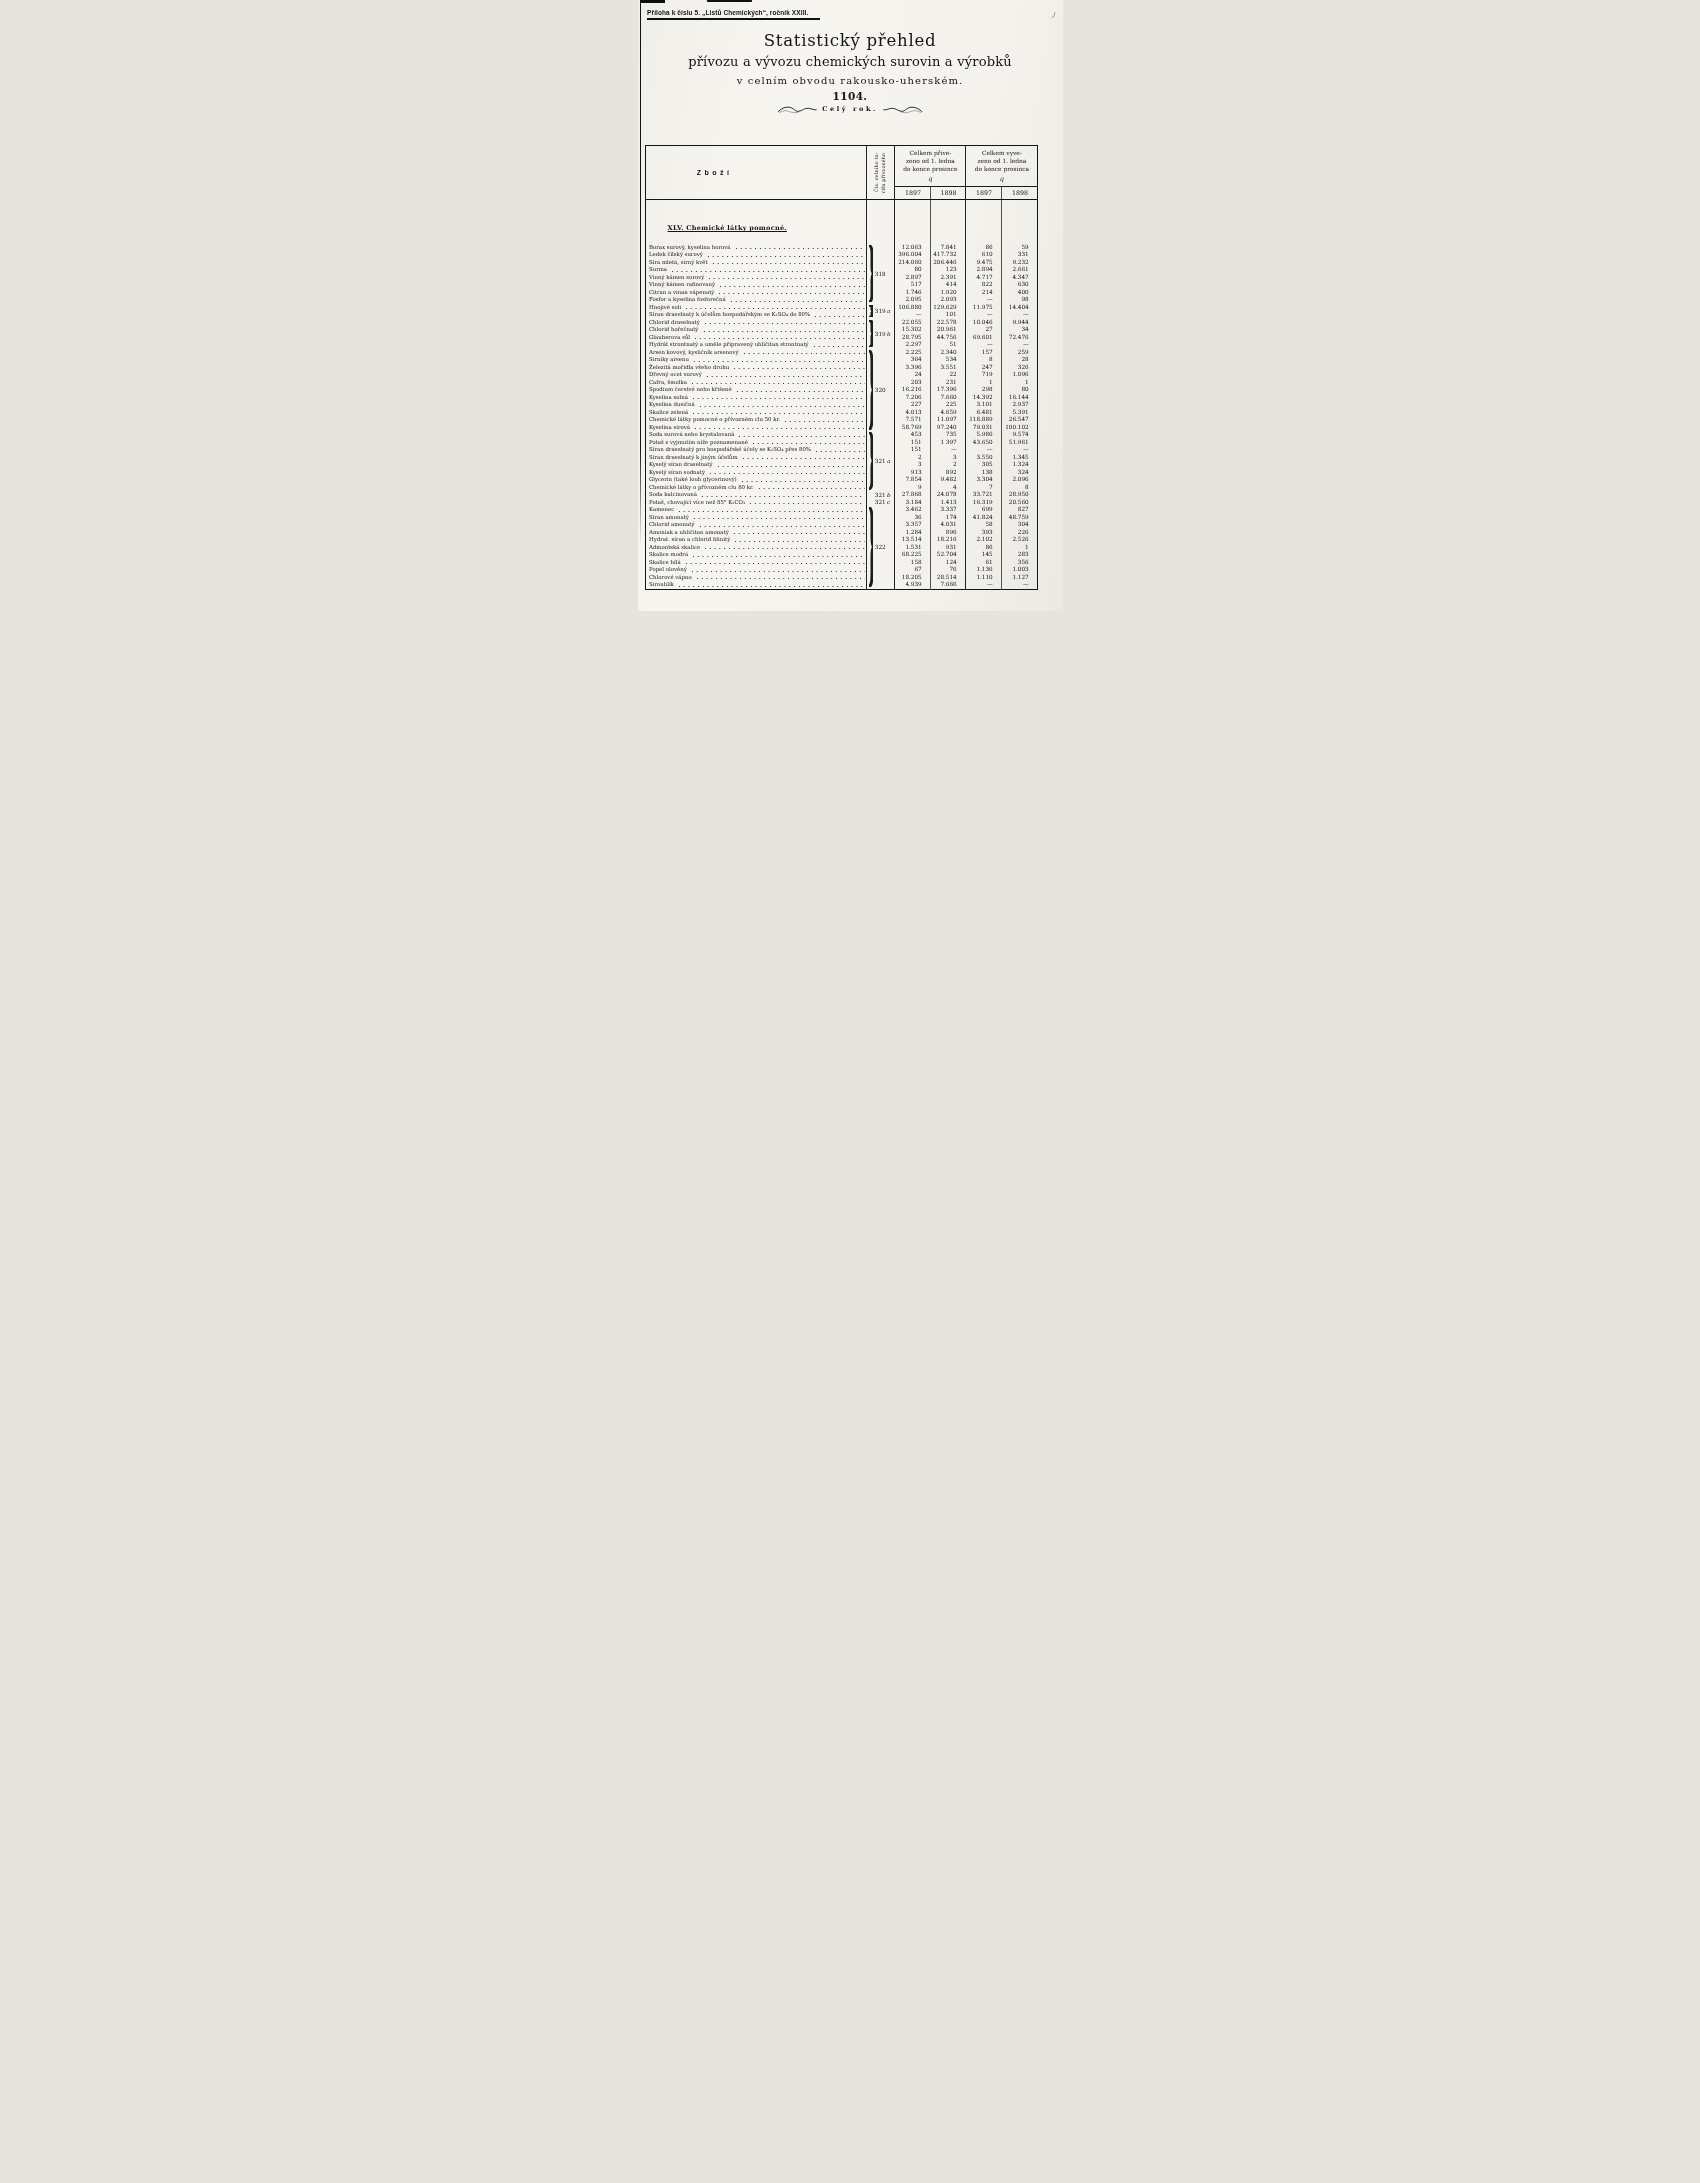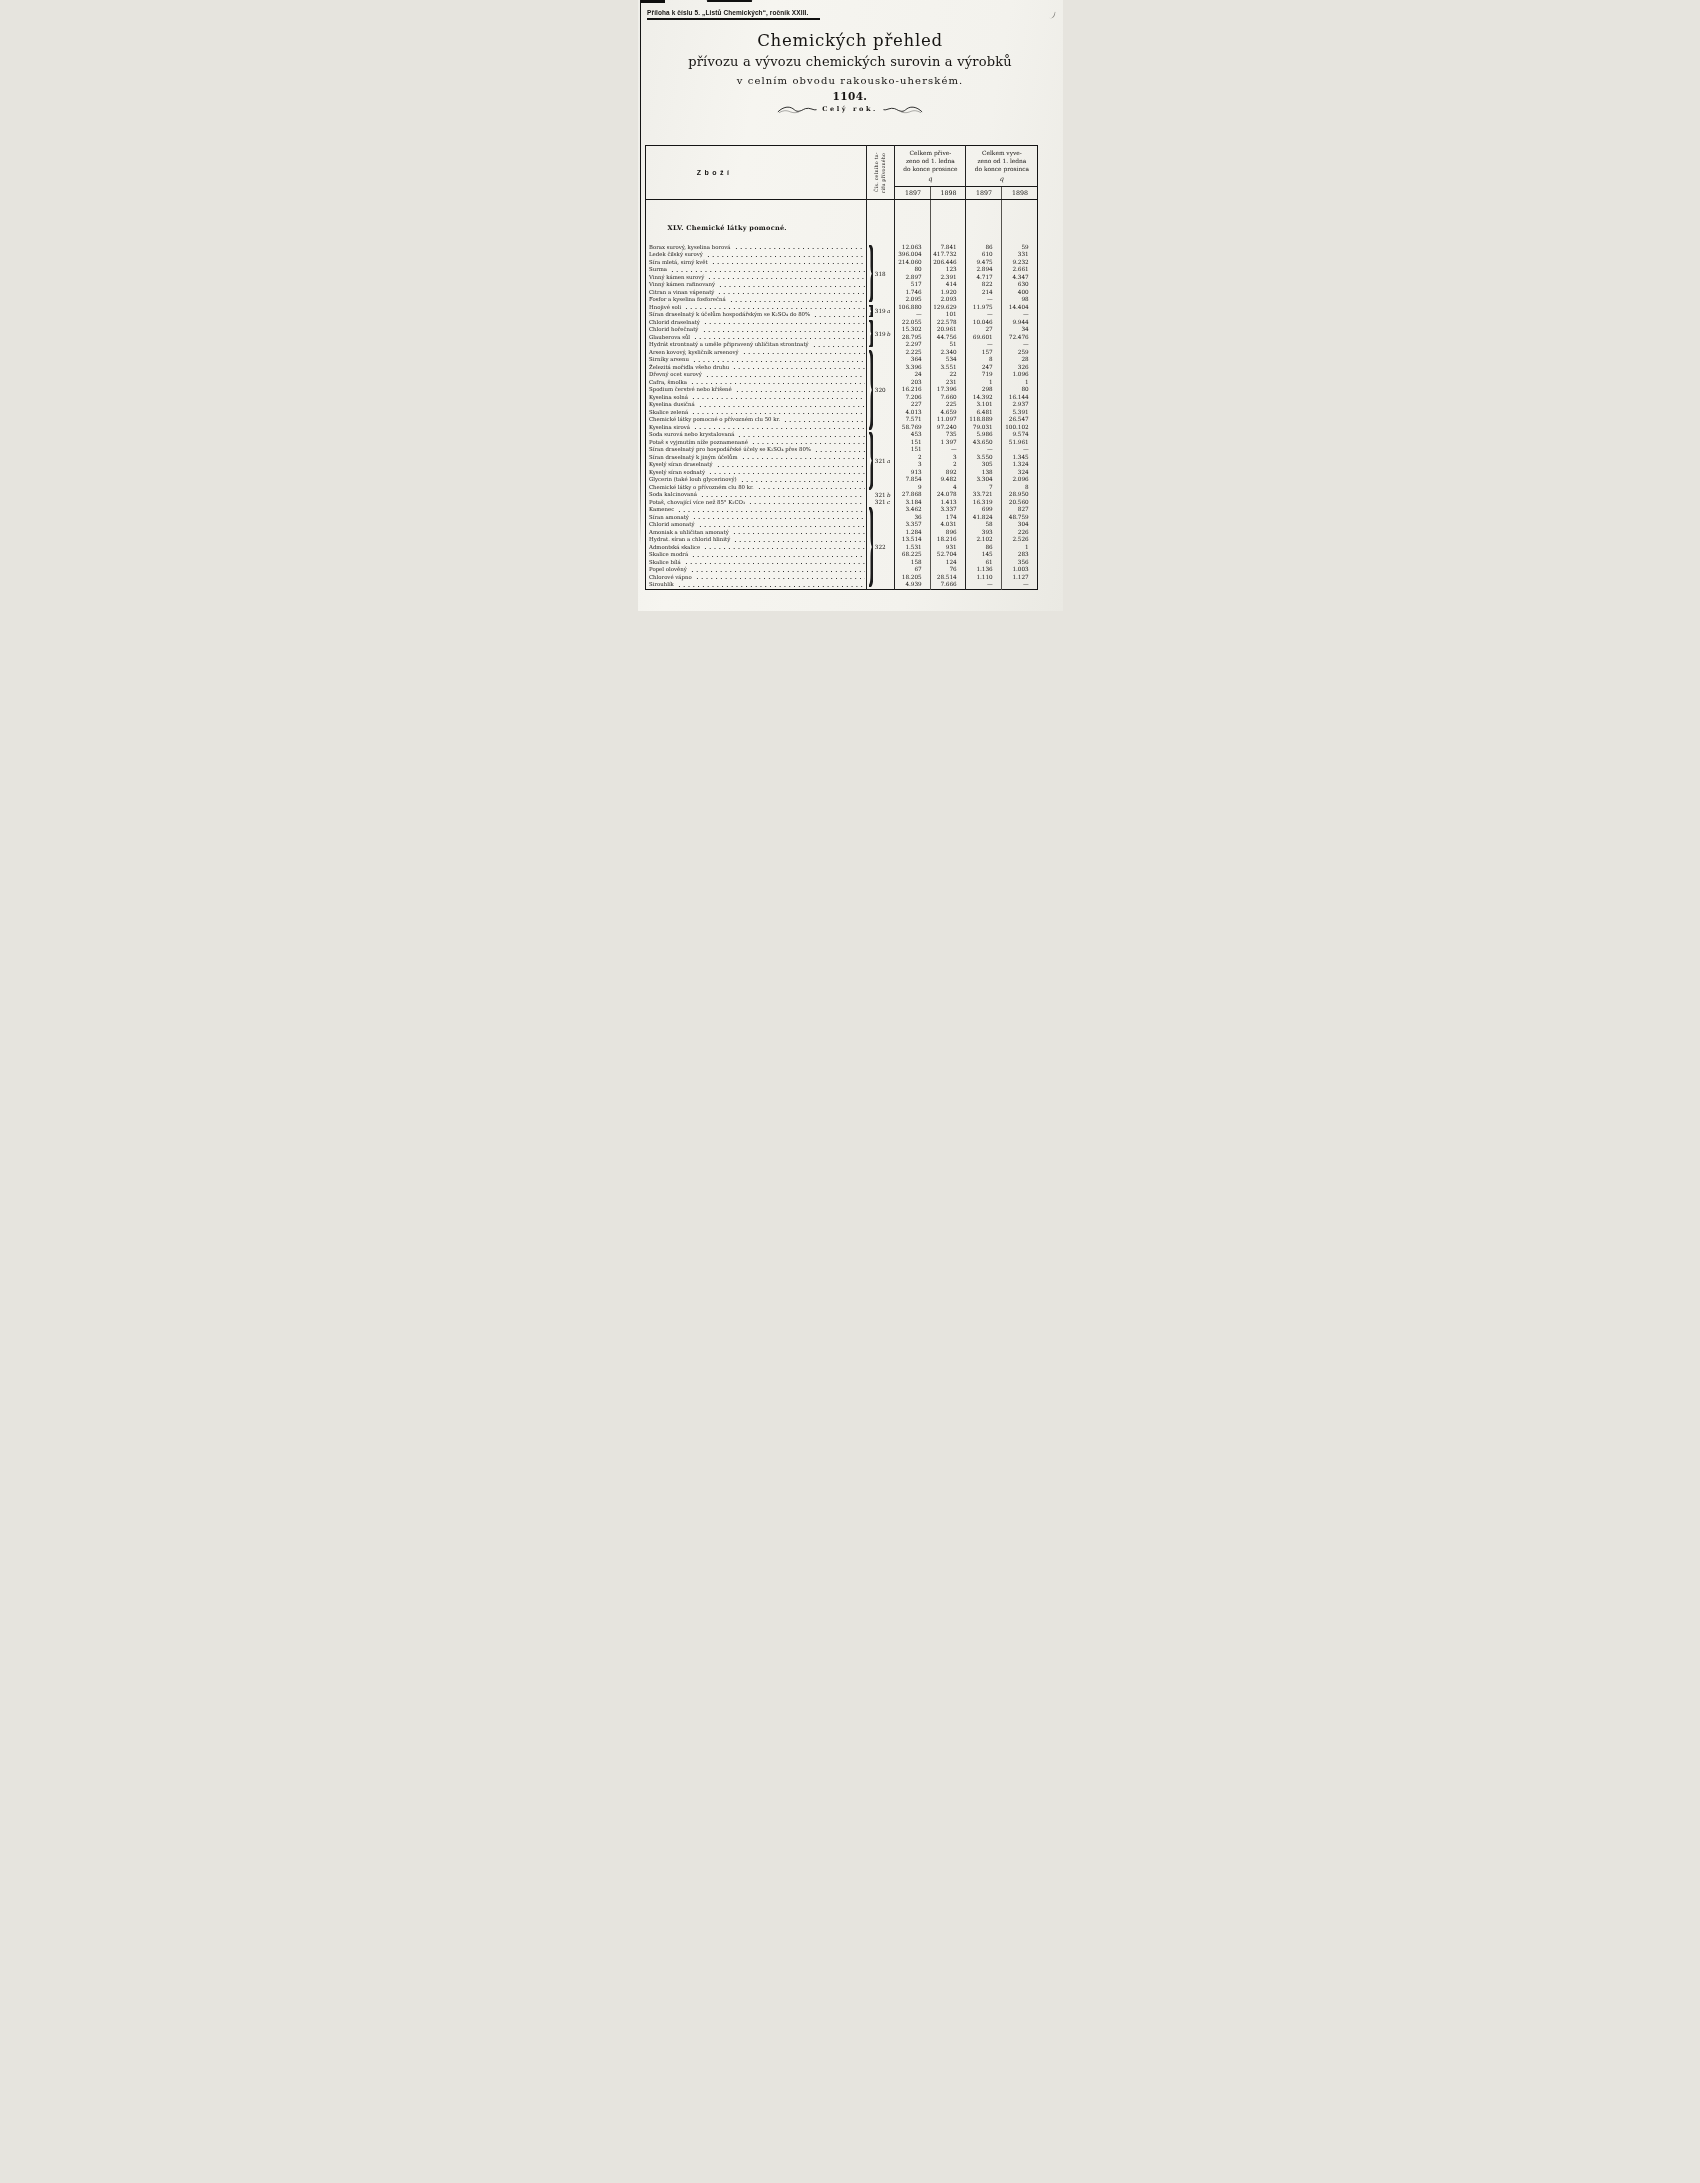--- a/index.html
+++ b/index.html
@@ -54,35 +54,35 @@
   .dots{flex:1 1 auto;align-self:stretch;margin-left:3.1px;margin-right:1.3px;
         background-image:radial-gradient(circle,#2c2c2c 0.5px,rgba(0,0,0,0) 0.6px);
         background-size:4.8px 2.6px;background-repeat:repeat-x;
         background-position:0 calc(100% - 1.3px);}
   td.tariff{border-right:1.7px double #222;position:relative;font-size:5.7px;}
   .brace{position:absolute;left:1.3px;top:1.3px;width:4.8px;height:calc(100% - 2.6px);}
   .tlabel{position:absolute;left:7.4px;top:50%;transform:translateY(-50%);white-space:nowrap;}
   .tlabel .tlet{font-style:italic;margin-left:1.3px;}
   td.val{text-align:right;padding-right:8.7px;font-size:5.7px;line-height:7.5px;white-space:nowrap;}
   .section{font-weight:bold;font-size:6.5px;letter-spacing:0.3px;text-align:center;
-           margin:24.5px 28% 11.4px 0;white-space:nowrap;}
+           margin:24.5px 28% 11.4px 0;white-space:nowrap;text-decoration:underline;}
 </style>
 </head>
 <body>
 
 <div class="page">
   <div class="artifact edge-left"></div>
   <div class="artifact smudge-tl"></div>
   <div class="artifact smudge-tc"></div>
   <div class="artifact mark-tr"></div>
 
   <div class="masthead">Příloha k číslu 5. „Listů Chemických“, ročník XXIII.</div>
 
   <div class="titleblock">
-    <div class="t1">Chemických přehled</div>
+    <div class="t1">Statistický přehled</div>
     <div class="t2">přívozu a vývozu chemických surovin a výrobků</div>
     <div class="t3">v celním obvodu rakousko-uherském.</div>
     <div class="t4">1104.</div>
     <div class="ornament-row">
       <svg class="flourish left" viewBox="0 0 110 26" width="42" height="9.6">
         <path d="M4 18 C18 4 34 3 44 10 C50 14 52 18 60 17 C70 16 74 8 86 9 C96 10 102 15 107 13" fill="none" stroke="#151515" stroke-width="2.4" stroke-linecap="round"></path>
         <path d="M6 21 C22 12 30 16 38 19 C46 22 54 21 60 19" fill="none" stroke="#151515" stroke-width="1.1" opacity="0.85"></path>
       </svg>
       <span class="period">Celý rok.</span>
       <svg class="flourish right" viewBox="0 0 110 26" width="42" height="9.6">

